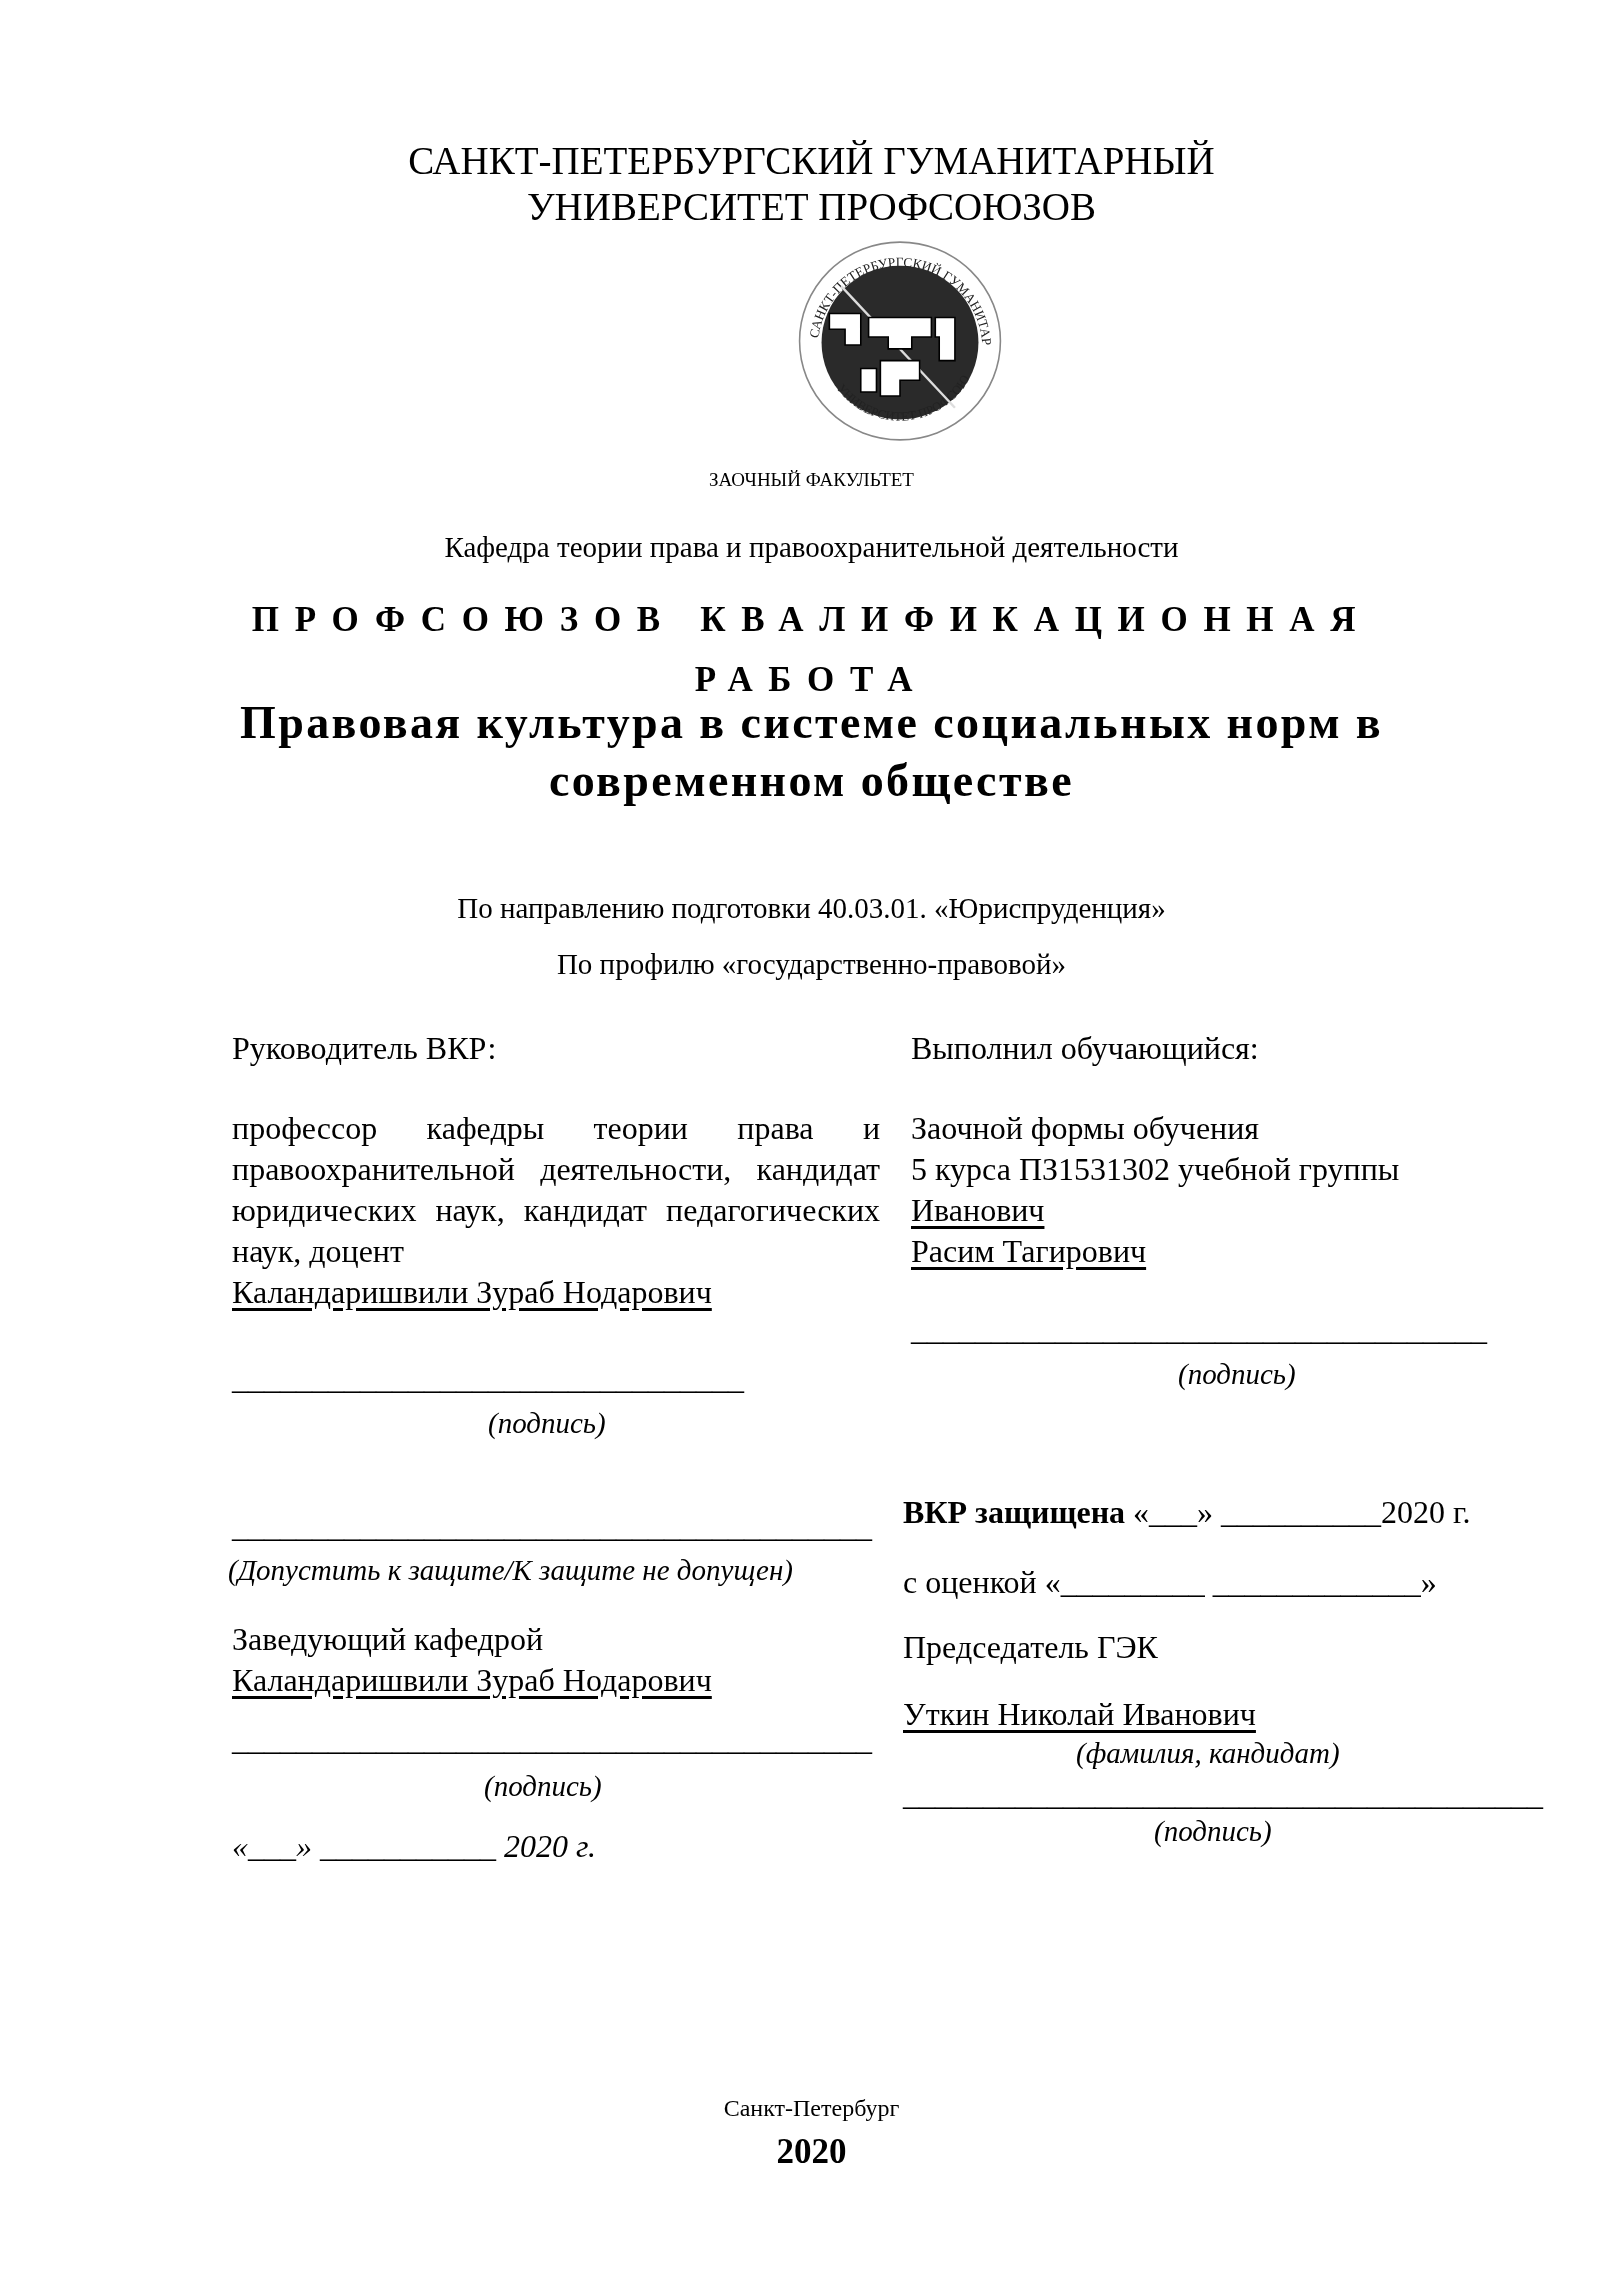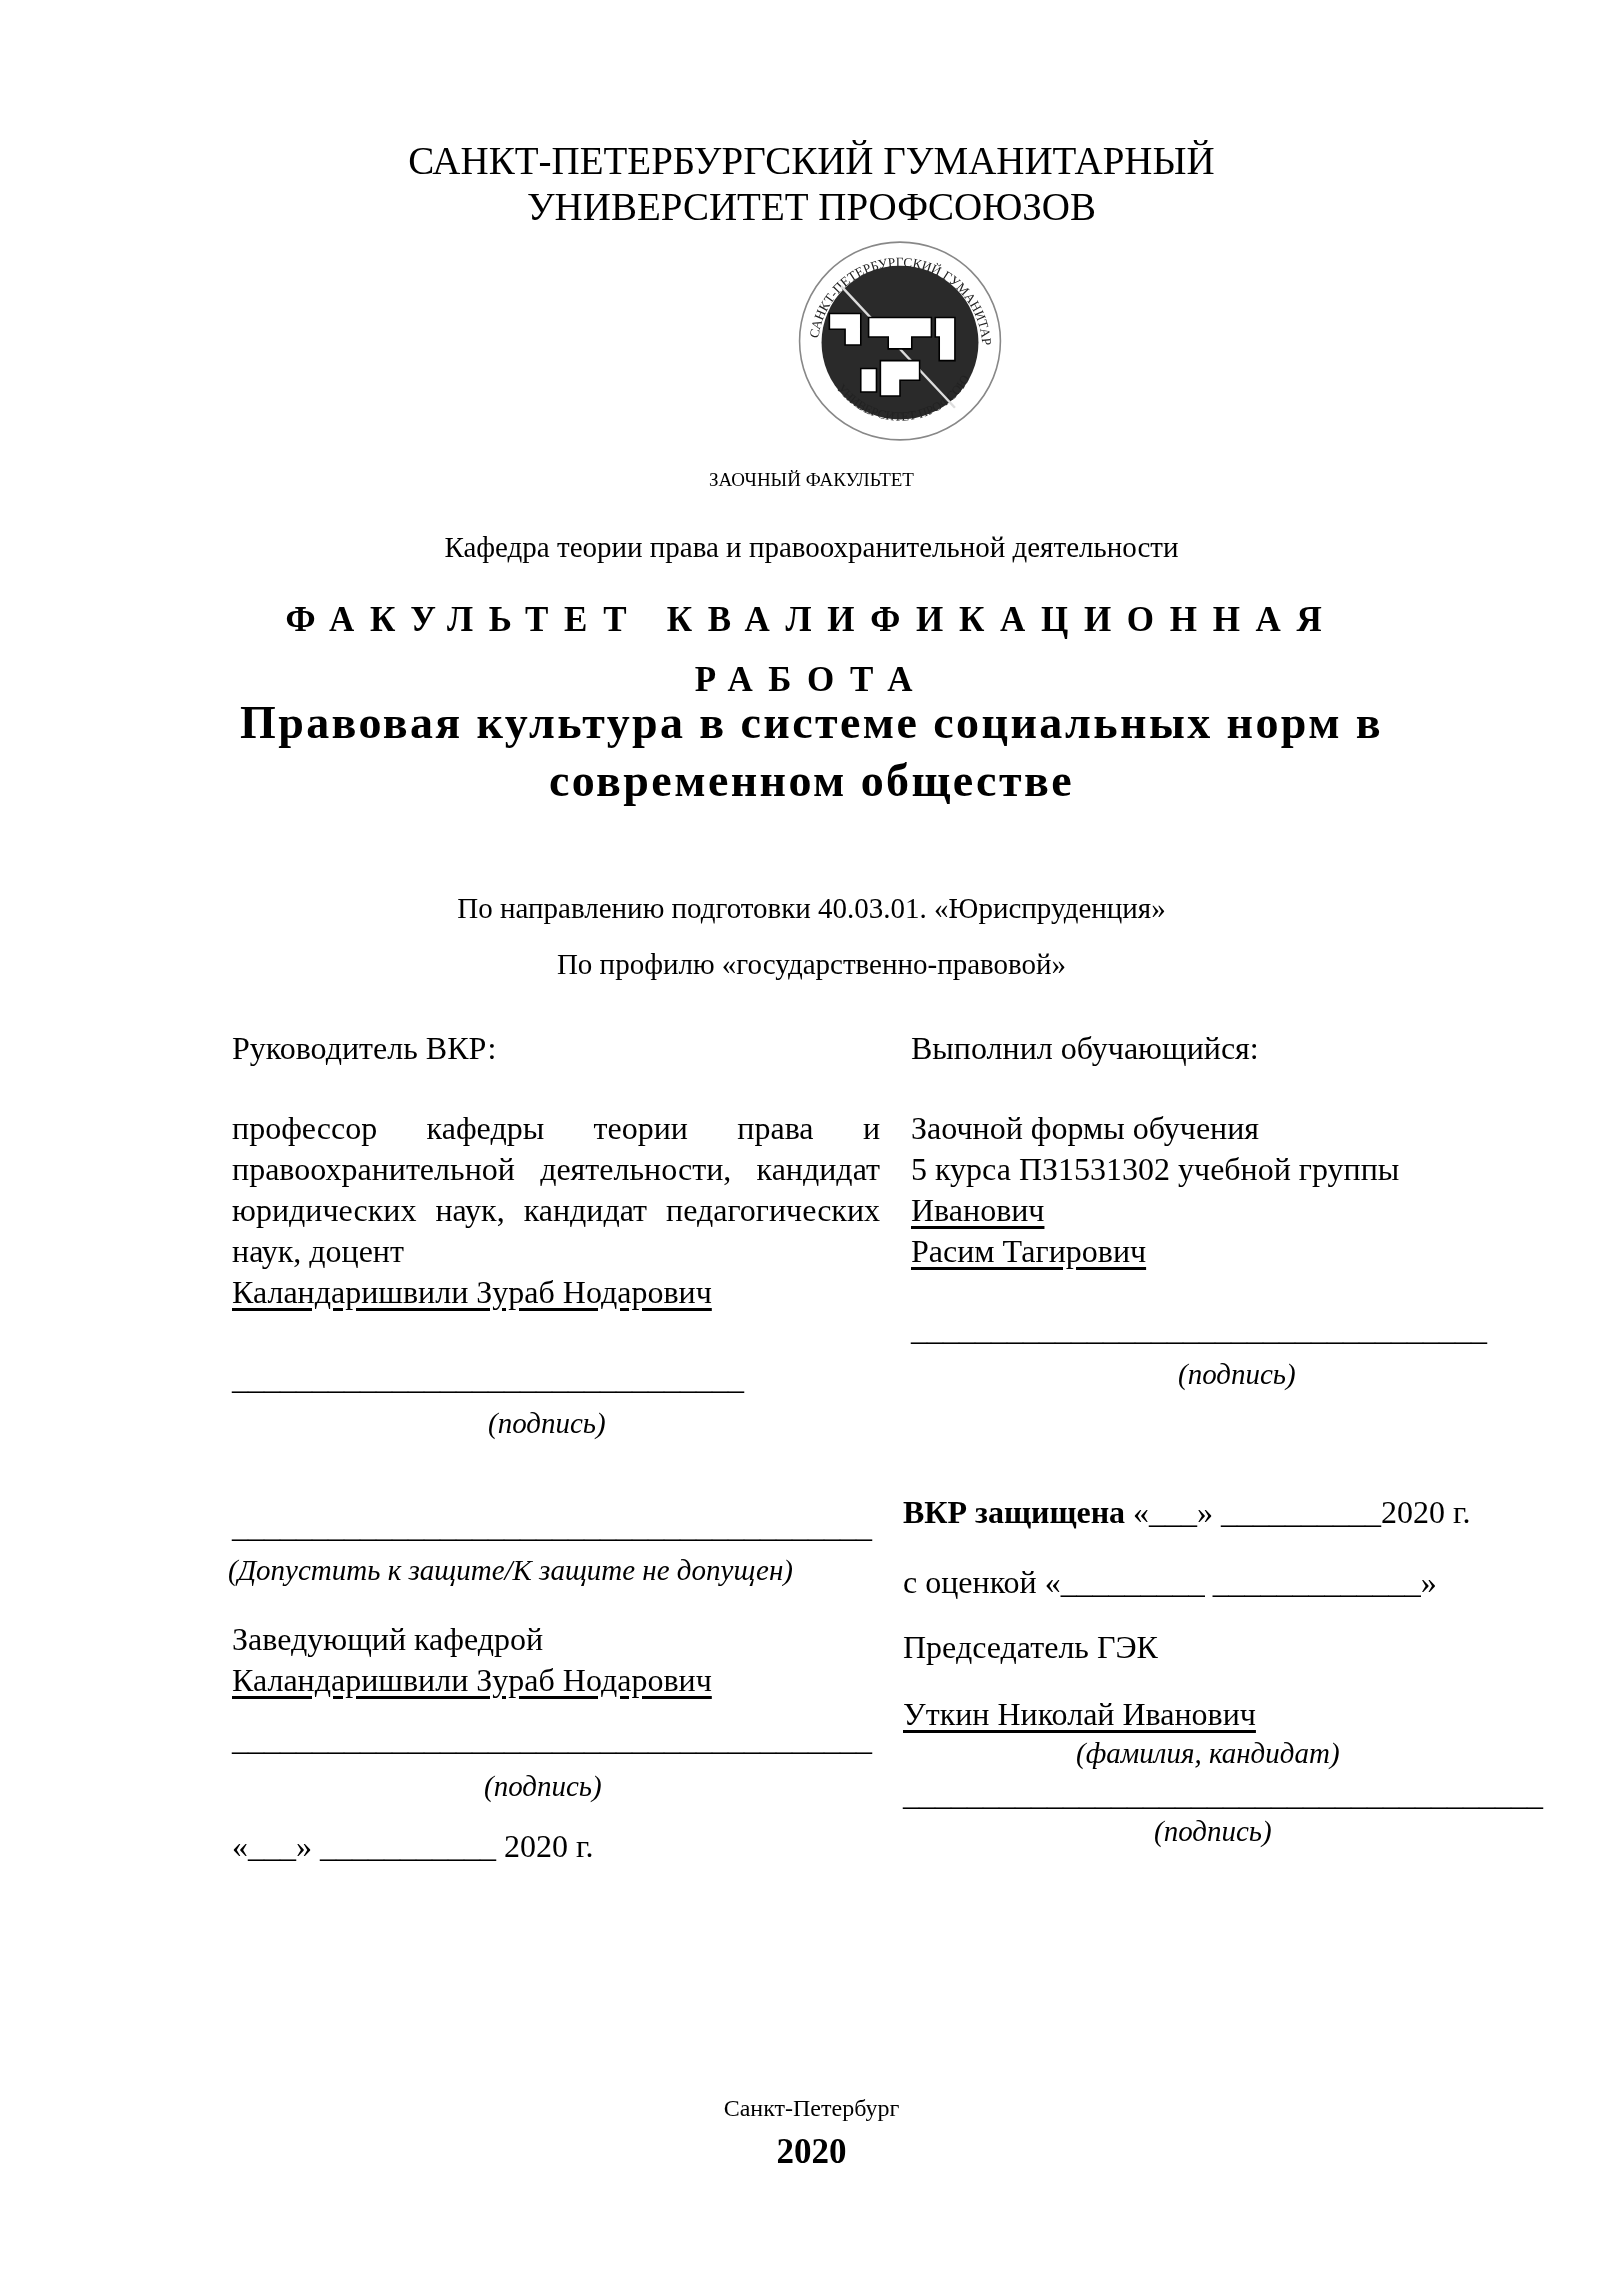--- a/index.html
+++ b/index.html
@@ -45,21 +45,21 @@
       <polygon points="180,100 205,100 205,155 185,155 185,125 180,125"></polygon>
       <polygon points="110,155 160,155 160,180 135,180 135,200 110,200"></polygon>
       <polygon points="85,165 105,165 105,195 85,195"></polygon>
     </g>
   </svg>
 </div>
 
 <div class="abs center faculty" style="top:469px;">ЗАОЧНЫЙ ФАКУЛЬТЕТ</div>
 <div class="abs center dept" style="top:531px;">Кафедра теории права и правоохранительной деятельности</div>
 
-<div class="abs center vkr" style="top:601px;">ФАКУЛЬТЕТ КВАЛИФИКАЦИОННАЯ</div>
+<div class="abs center vkr" style="top:601px;">ПРОФСОЮЗОВ КВАЛИФИКАЦИОННАЯ</div>
 <div class="abs center vkr" style="top:637px;margin-top:24px;">РАБОТА</div>
 <div class="abs center title" style="top:691px;">Правовая культура в системе социальных норм в</div>
 <div class="abs center title" style="top:749px;">современном обществе</div>
 
 <div class="abs center meta" style="top:892px;">По направлению подготовки 40.03.01. «Юриспруденция»</div>
 <div class="abs center meta" style="top:948px;">По профилю «государственно-правовой»</div>
 
 <div class="abs txt" style="left:232px; top:1028px;">Руководитель ВКР:</div>
 <div class="abs txt just" style="left:232px; top:1108px; width:648px;">профессор кафедры теории права и правоохранительной деятельности, кандидат юридических наук, кандидат педагогических наук, доцент</div>
 <div class="abs txt u" style="left:232px; top:1272px;">Каландаришвили Зураб Нодарович</div>
@@ -73,21 +73,21 @@
 <div class="abs txt u" style="left:911px; top:1231px;">Расим Тагирович</div>
 <div class="abs txt" style="left:911px; top:1309px;">____________________________________</div>
 <div class="abs it" style="left:1178px; top:1358px;">(подпись)</div>
 
 <div class="abs txt" style="left:232px; top:1506px;">________________________________________</div>
 <div class="abs it" style="left:228px; top:1554px;">(Допустить к защите/К защите не допущен)</div>
 <div class="abs txt" style="left:232px; top:1619px;">Заведующий кафедрой</div>
 <div class="abs txt u" style="left:232px; top:1660px;">Каландаришвили Зураб Нодарович</div>
 <div class="abs txt" style="left:232px; top:1719px;">________________________________________</div>
 <div class="abs it" style="left:484px; top:1770px;">(подпись)</div>
-<div class="abs txt" style="left:232px; top:1826px;">«___» ___________ 2020 г.</div>
+<div class="abs txt" style="left:232px; top:1826px;font-style:italic;">«___» ___________ 2020 г.</div>
 
 <div class="abs txt" style="left:903px; top:1492px;">
   <span class="b">ВКР защищена</span>
   <span>«___» __________2020 г.</span>
 </div>
 <div class="abs txt" style="left:903px; top:1562px;">с оценкой «_________ _____________»</div>
 <div class="abs txt" style="left:903px; top:1627px;">Председатель ГЭК</div>
 <div class="abs txt u" style="left:903px; top:1694px;">Уткин Николай Иванович</div>
 <div class="abs it" style="left:1076px; top:1737px;">(фамилия, кандидат)</div>
 <div class="abs txt" style="left:903px; top:1774px;">________________________________________</div>

